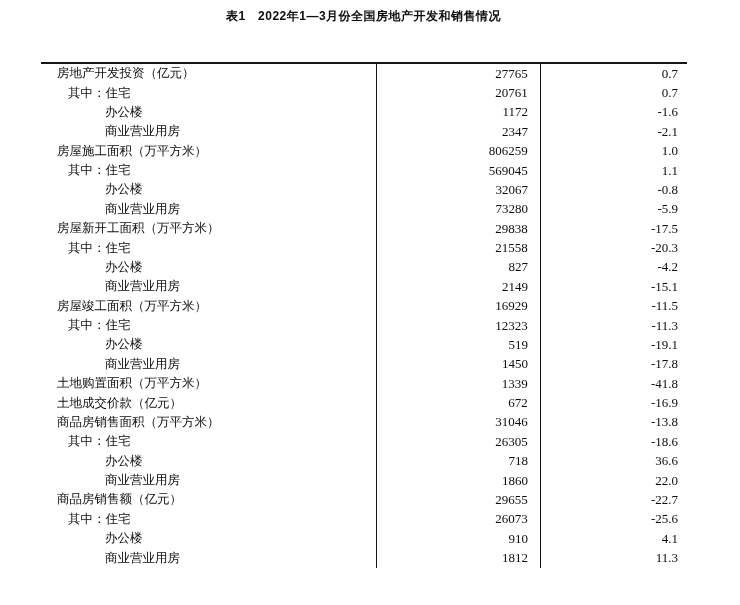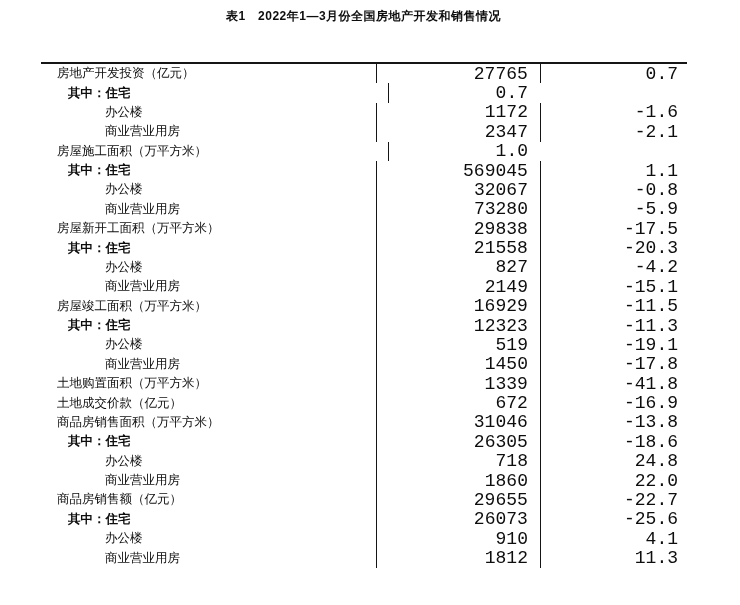--- a/index.html
+++ b/index.html
@@ -46,63 +46,65 @@
   .tbody { display: block; }
   .tr { display: flex; height: 19.38px; }
   .td {
     display: flex;
     align-items: center;
     font-size: 12.5px;
     overflow: hidden;
     white-space: nowrap;
   }
   .td.ind0 { padding-left: 16px; }
-  .td.ind1 { padding-left: 27px; font-weight: bold; }
+  .td.ind1 { padding-left: 27px; }
   .td.ind2 { padding-left: 64px; }
   .num {
     justify-content: flex-end;
-    font-family: Liberation Mono, monospace;
-    font-size: 18px;
+    font-family: Liberation Serif, serif;
+    font-size: 13px;
   }
   .c2.num { padding-right: 4px; }
   .c3.num { padding-right: 9px; margin-left: 8px; }
 </style>
 </head>
 <body>
 
 <div class="page">
   <div class="title">表1　2022年1—3月份全国房地产开发和销售情况</div>
 
   <div class="table">
     <div class="tbody" id="tbody">
   <div class="tr">
     <div class="td c1 ind0">房地产开发投资（亿元）</div>
     <div class="td c2 num">27765</div>
     <div class="td c3 num">0.7</div>
   </div>
 
   <div class="tr">
     <div class="td c1 ind1">其中：住宅</div>
+    <div class="td c2 num">20761</div>
     <div class="td c3 num">0.7</div>
   </div>
 
   <div class="tr">
     <div class="td c1 ind2">办公楼</div>
     <div class="td c2 num">1172</div>
     <div class="td c3 num">-1.6</div>
   </div>
 
   <div class="tr">
     <div class="td c1 ind2">商业营业用房</div>
     <div class="td c2 num">2347</div>
     <div class="td c3 num">-2.1</div>
   </div>
 
   <div class="tr">
     <div class="td c1 ind0">房屋施工面积（万平方米）</div>
+    <div class="td c2 num">806259</div>
     <div class="td c3 num">1.0</div>
   </div>
 
   <div class="tr">
     <div class="td c1 ind1">其中：住宅</div>
     <div class="td c2 num">569045</div>
     <div class="td c3 num">1.1</div>
   </div>
 
   <div class="tr">
@@ -185,21 +187,21 @@
 
   <div class="tr">
     <div class="td c1 ind1">其中：住宅</div>
     <div class="td c2 num">26305</div>
     <div class="td c3 num">-18.6</div>
   </div>
 
   <div class="tr">
     <div class="td c1 ind2">办公楼</div>
     <div class="td c2 num">718</div>
-    <div class="td c3 num">24.8</div>
+    <div class="td c3 num">36.6</div>
   </div>
 
   <div class="tr">
     <div class="td c1 ind2">商业营业用房</div>
     <div class="td c2 num">1860</div>
     <div class="td c3 num">22.0</div>
   </div>
 
   <div class="tr">
     <div class="td c1 ind0">商品房销售额（亿元）</div>

